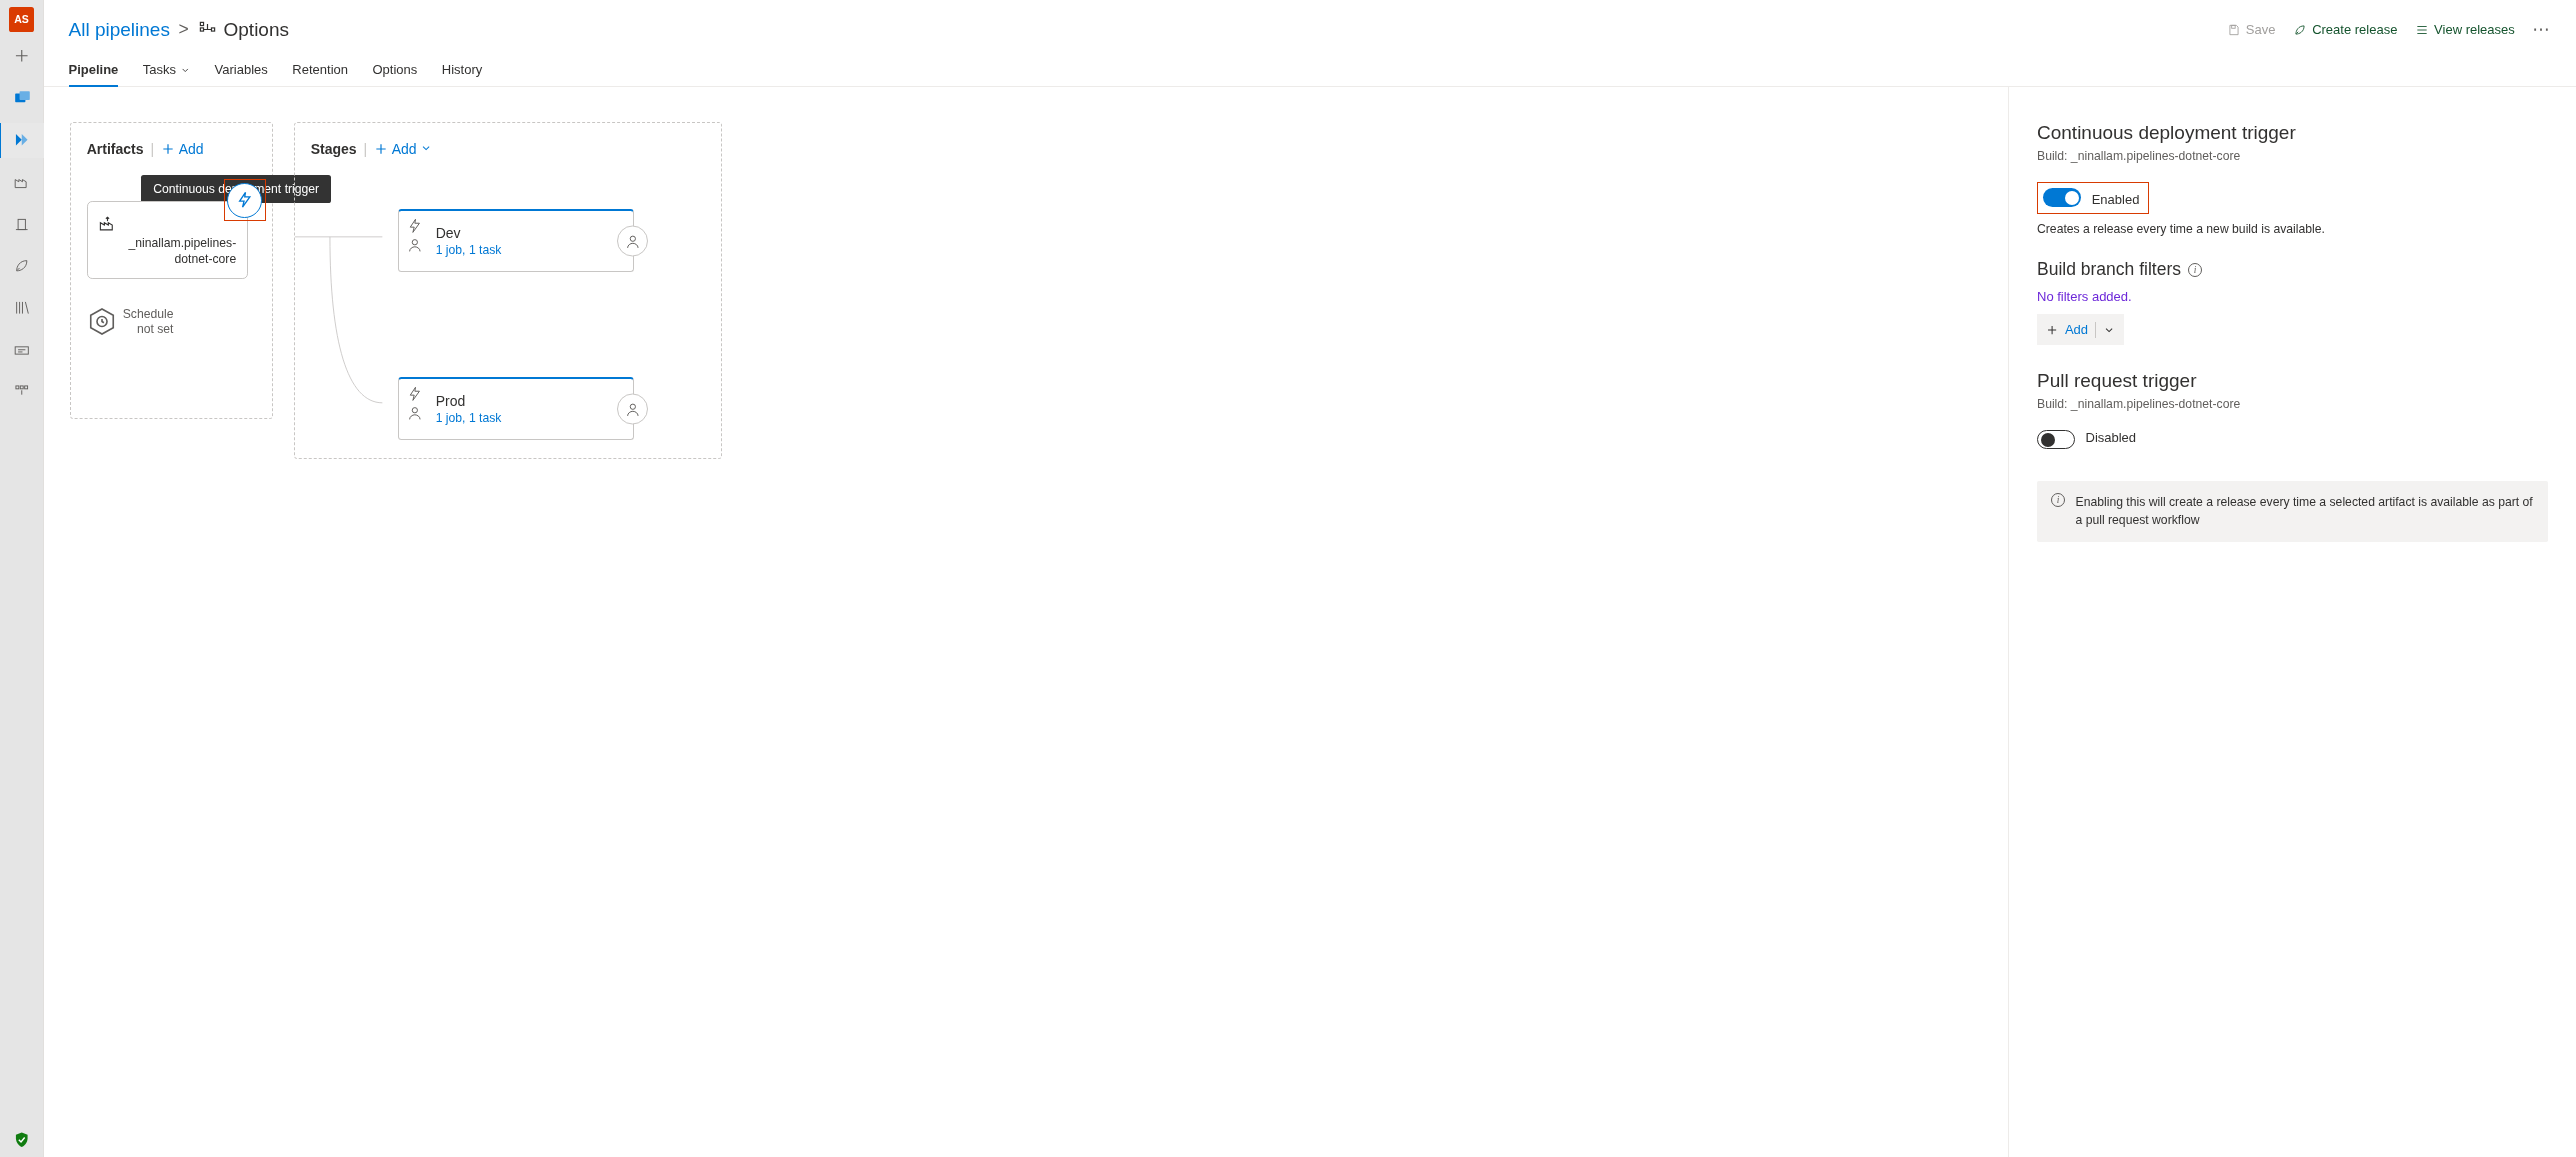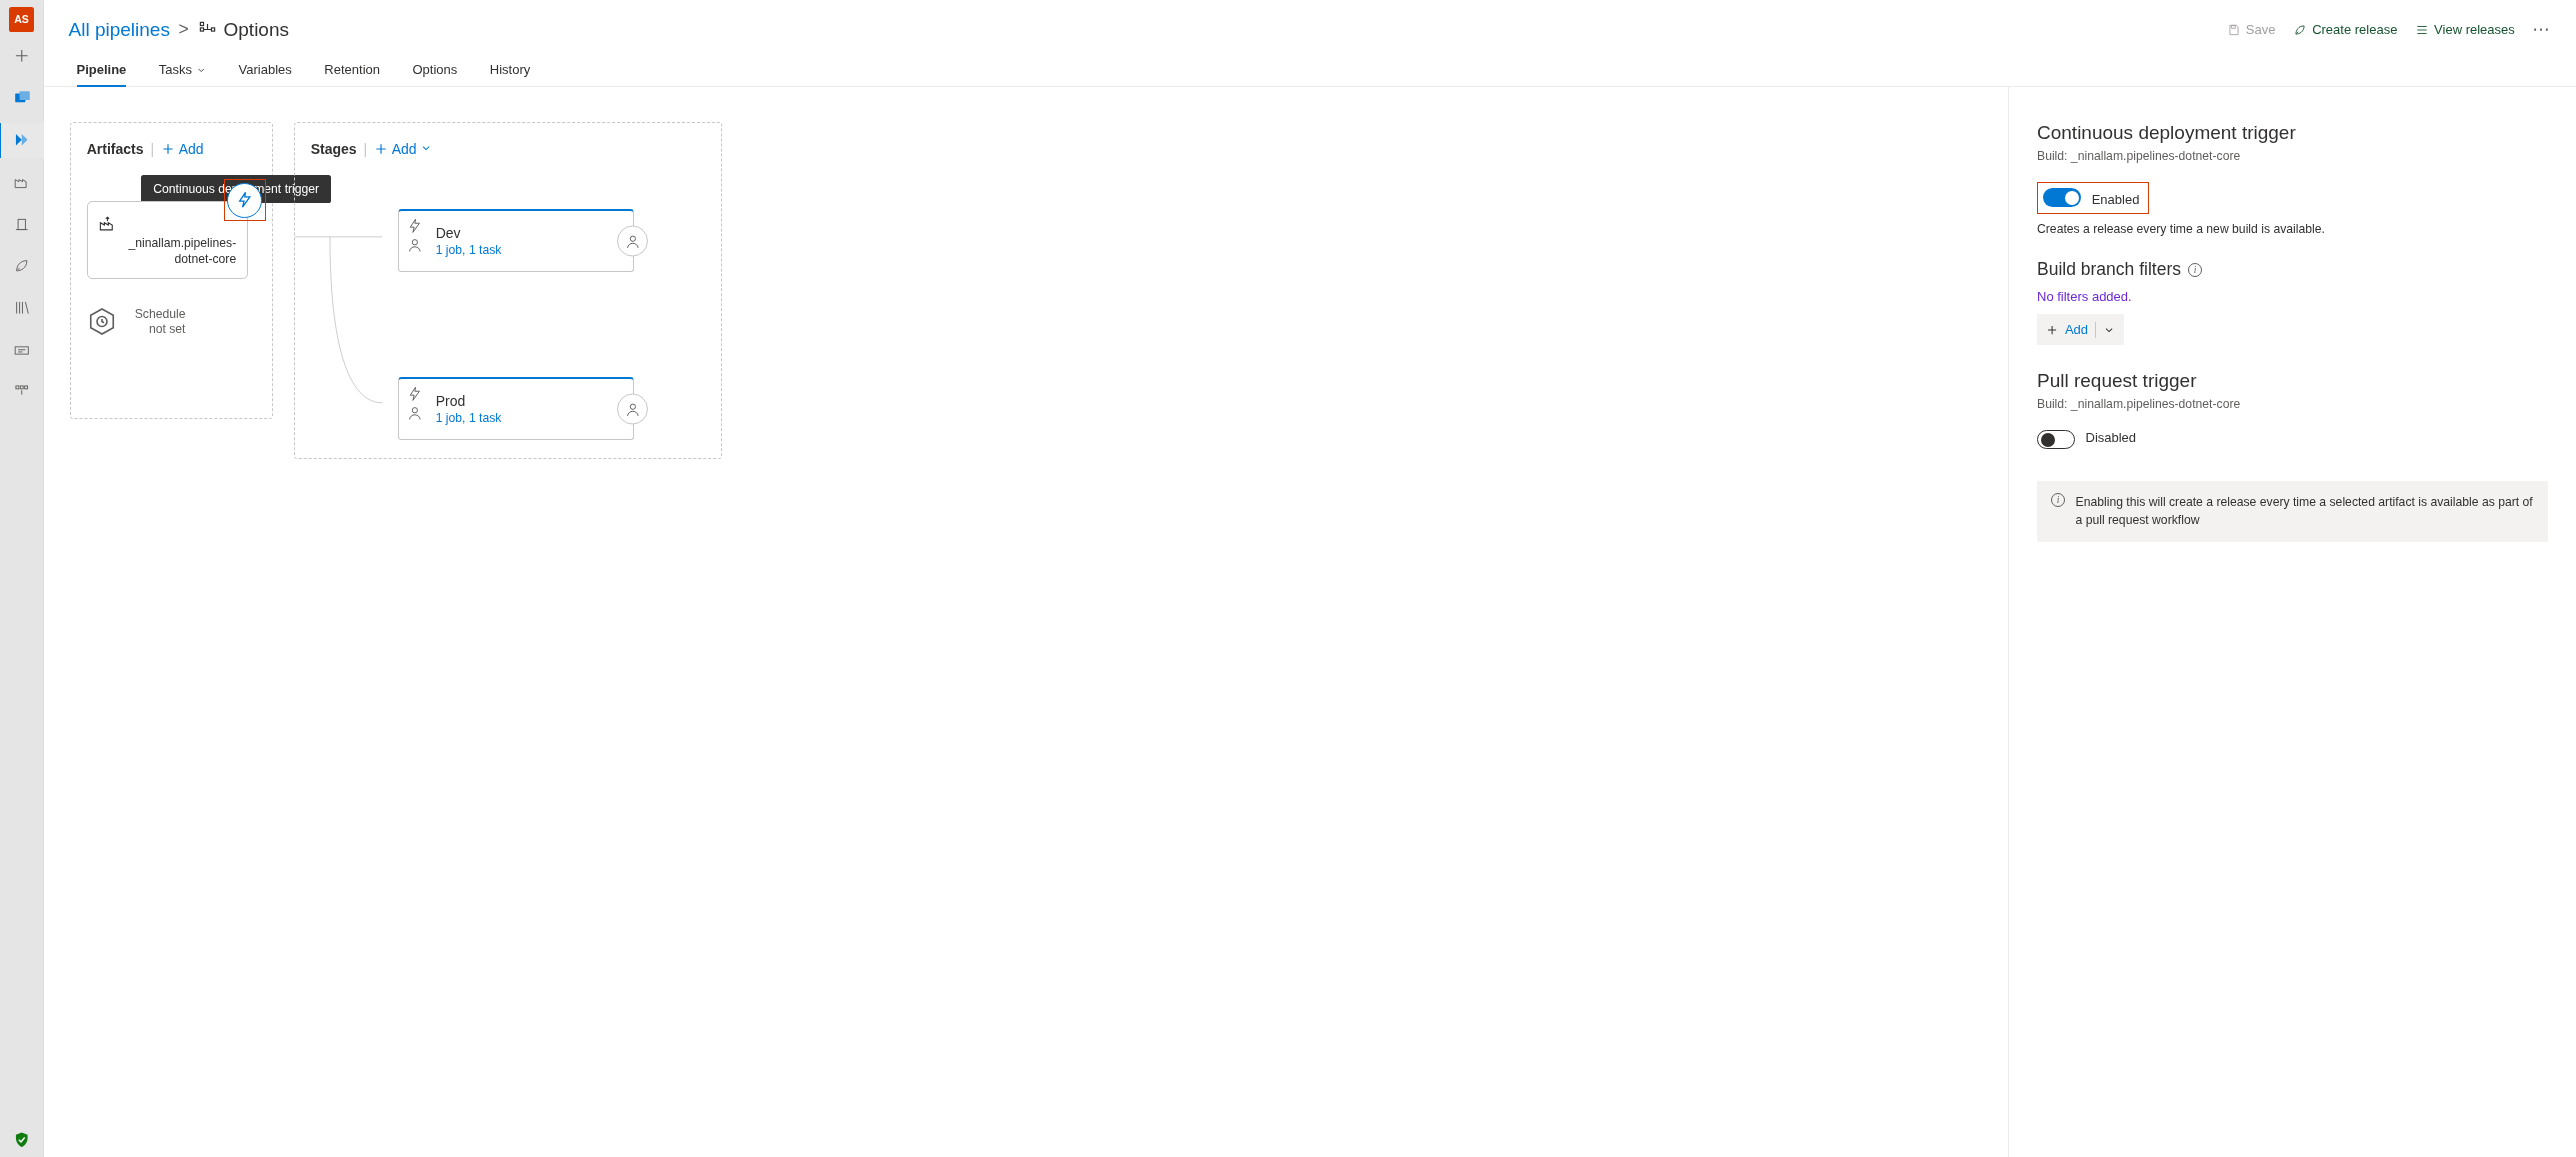--- a/index.html
+++ b/index.html
@@ -26,21 +26,21 @@
 .pipeline-title { font-size:19px; }
 .header-spacer { flex:1; }
 .header-actions { display:flex; gap:17.5px; align-items:center; }
 .hact { display:flex; align-items:center; gap:5.2px; color:#14532d; font-size:13px; cursor:pointer; }
 .hact.disabled { color:#a19f9d; cursor:default; }
 .hact svg { width:14px; height:14px; }
 .hact-more { font-size:17.5px; letter-spacing:1.7px; color:#605e5c; cursor:pointer; }
 
 
 .tabs { display:flex; gap:24.5px; padding: 0 24.5px; border-bottom:0.9px solid #edebe9; height:35px; align-items:flex-end; }
-.tab { padding-bottom:8.7px; font-size:13px; color:#323130; cursor:pointer; position:relative; display:flex; align-items:center; gap:3.5px;margin-left:8px;}
+.tab { padding-bottom:8.7px; font-size:13px; color:#323130; cursor:pointer; position:relative; display:flex; align-items:center; gap:3.5px;}
 .tab.selected { font-weight:600; }
 .tab.selected::after { content:""; position:absolute; left:0; right:0; bottom:-0.9px; height:1.7px; background:#0078d4; }
 .chev { width:10.5px; height:10.5px; }
 
 
 .content { flex:1; display:flex; min-height:0; }
 .canvas { flex:1; padding: 35px 26px; overflow:auto; position:relative; }
 .panel { width: 568px; border-left:0.9px solid #edebe9; padding: 35px 28px; overflow:auto; }
 
 
@@ -56,21 +56,21 @@
 
 .artifact-card { position:relative; width: 161px; border:0.9px solid #c8c6c4; border-radius:5.2px; background:#fff; padding:12.2px 10.5px 10.5px 10.5px; margin-bottom:26px; }
 .artifact-card svg.factory { width:19px; height:19px; color:#323130; margin-bottom:3.5px; display:block; }
 .artifact-name { font-size:12.2px; word-break:break-word; line-height:1.3; }
 .trigger-badge { position:absolute; top:-19px; right:-15.7px; width:35px; height:35px; border-radius:50%; border:1.7px solid #0078d4; background:#fff; display:flex; align-items:center; justify-content:center; }
 .trigger-badge svg{ width:17.5px; height:17.5px; color:#0078d4; }
 .trigger-highlight { position:absolute; top:-23px; right:-19px; width:42px; height:42px; border:1.7px solid #d83b01; pointer-events:none; }
 
 .tooltip { position:absolute; left:70px; top:52px; background:#333; color:#fff; padding:7px 12.2px; border-radius:2.6px; font-size:12.2px; white-space:nowrap; }
 
-.schedule-row { display:flex; align-items:center; gap:18px; margin-top:8.7px; }
+.schedule-row { display:flex; align-items:center; gap:6px; margin-top:8.7px; }
 .hexagon { width:30px; height:33px; display:flex; align-items:center; justify-content:center; color:#605e5c; }
 .schedule-text { font-size:12.2px; color:#605e5c; line-height:1.2; }
 
 .stage-cards { display:flex; flex-direction:column; gap:105px; padding-top:8.7px; }
 .stage-card { position:relative; width: 236px; border:0.9px solid #c8c6c4; border-radius:3.5px; background:#fff; height:63px; display:flex; align-items:center; padding-left:37px; border-top:2.6px solid #0078d4; margin-left: 87px; }
 .stage-left-icons { position:absolute; left:8.7px; top:7px; display:flex; flex-direction:column; gap:3.5px; color:#605e5c; }
 .stage-left-icons svg{ width:15.7px; height:15.7px; }
 .stage-name { font-size:14px; }
 .stage-sub { font-size:12.2px; color:#0078d4; margin-top:1.7px; cursor:pointer; }
 .stage-person { position:absolute; right:-15.7px; top:50%; transform:translateY(-50%); width:31px; height:31px; border:0.9px solid #c8c6c4; border-radius:50%; background:#fff; display:flex; align-items:center; justify-content:center; }

